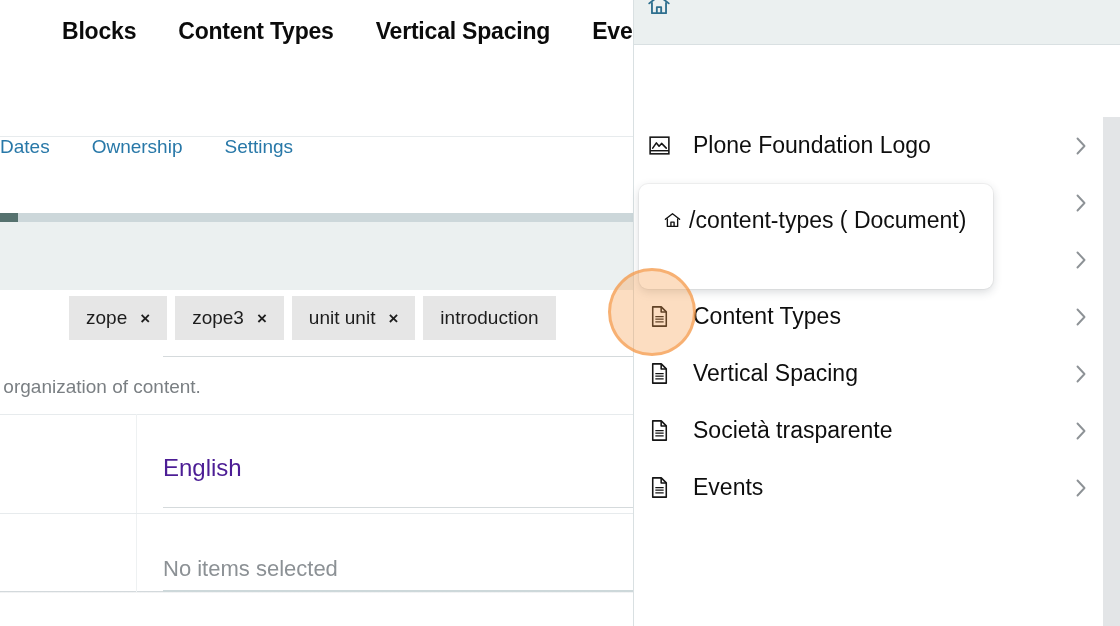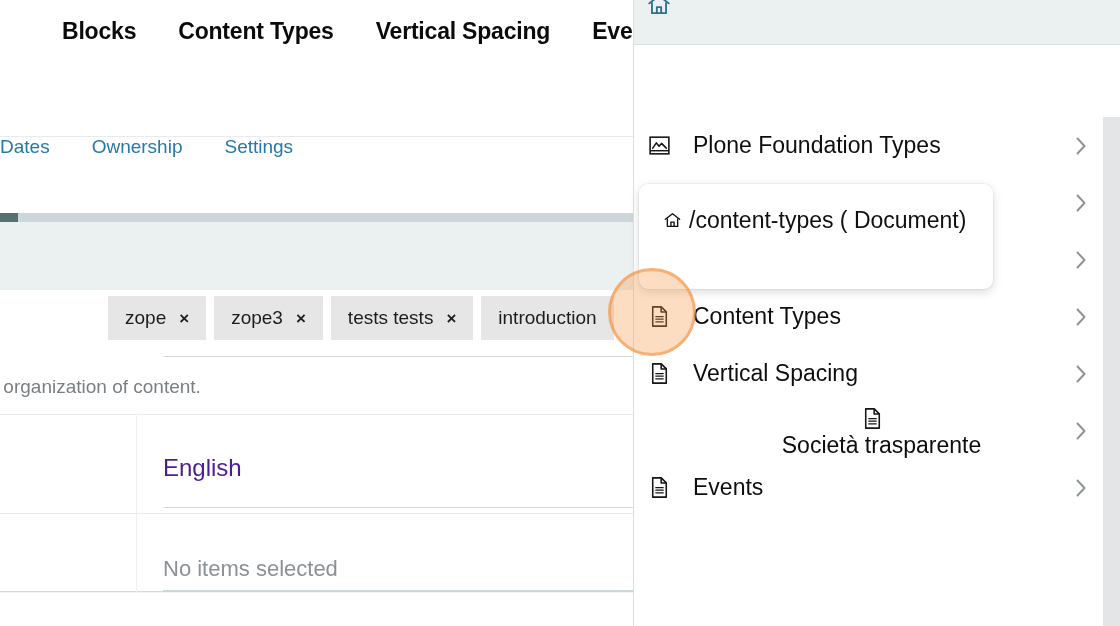--- a/index.html
+++ b/index.html
@@ -121,21 +121,21 @@
   }
 
   
   .chips-row {
     position: absolute;
     left: 0; top: 290px;
     width: 1114px;
     height: 56px;
     display: flex;
     align-items: center;
-    padding-left: 108px;
+    padding-left: 69px;
     box-sizing: border-box;
     gap: 8px;
     overflow: hidden;
   }
   .chip {
     background: #e6e6e6;
     height: 44px;
     display: flex;
     align-items: center;
     padding: 0 17px;
@@ -399,21 +399,21 @@
   <div class="chips-row">
     <div class="chip">
       <span>zope</span>
       <span class="chip-x">×</span>
     </div>
     <div class="chip">
       <span>zope3</span>
       <span class="chip-x">×</span>
     </div>
     <div class="chip">
-      <span>tests tests</span>
+      <span>unit unit</span>
       <span class="chip-x">×</span>
     </div>
     <div class="chip">
       <span>introduction</span>
     </div>
   </div>
   <div class="chips-underline"></div>
 
   <div class="help-text">
     <span>ad-hoc organization of content.</span>
@@ -449,21 +449,21 @@
   <div class="browser-list">
 
     <div class="browser-row" style="top:0px;">
       <span class="row-icon">
         <svg width="25" height="25" viewBox="0 0 24 24" fill="none" stroke="#151515" stroke-width="1.5">
           <rect x="3" y="4" width="18" height="16"></rect>
           <path d="M3 17h18" stroke-width="1.4"></path>
           <path d="M5.5 14.5 9 9.5l2.6 3.2L14 10l4.5 4.5" stroke-linejoin="round" stroke-linecap="round"></path>
         </svg>
       </span>
-      <span class="row-label">Plone Foundation Types</span>
+      <span class="row-label">Plone Foundation Logo</span>
       <span class="row-chevron">
         <svg width="14" height="22" viewBox="0 0 14 22" fill="none" stroke="#8d9296" stroke-width="1.9" stroke-linecap="round" stroke-linejoin="round">
             <path d="M3.5 3.5 10.5 11 3.5 18.5"></path>
           </svg>
       </span>
     </div>
 
     <div class="browser-row" style="top:57px;">
       <span class="row-icon">
         <svg width="25" height="25" viewBox="0 0 24 24" fill="none" stroke="#151515" stroke-width="1.5" stroke-linejoin="round">
@@ -521,21 +521,21 @@
         </svg>
       </span>
       <span class="row-label">Vertical Spacing</span>
       <span class="row-chevron">
         <svg width="14" height="22" viewBox="0 0 14 22" fill="none" stroke="#8d9296" stroke-width="1.9" stroke-linecap="round" stroke-linejoin="round">
             <path d="M3.5 3.5 10.5 11 3.5 18.5"></path>
           </svg>
       </span>
     </div>
 
-    <div class="browser-row" style="top:285px;flex-direction:column;">
+    <div class="browser-row" style="top:285px;">
       <span class="row-icon">
         <svg width="25" height="25" viewBox="0 0 24 24" fill="none" stroke="#151515" stroke-width="1.5" stroke-linejoin="round">
           <path d="M5.5 2.75h8.2l4.8 4.8v13.7H5.5z"></path>
           <path d="M13.6 2.9v4.7h4.7"></path>
           <path d="M8 12h8M8 14.6h8M8 17.2h8" stroke-width="1.2"></path>
         </svg>
       </span>
       <span class="row-label">Società trasparente</span>
       <span class="row-chevron">
         <svg width="14" height="22" viewBox="0 0 14 22" fill="none" stroke="#8d9296" stroke-width="1.9" stroke-linecap="round" stroke-linejoin="round">

